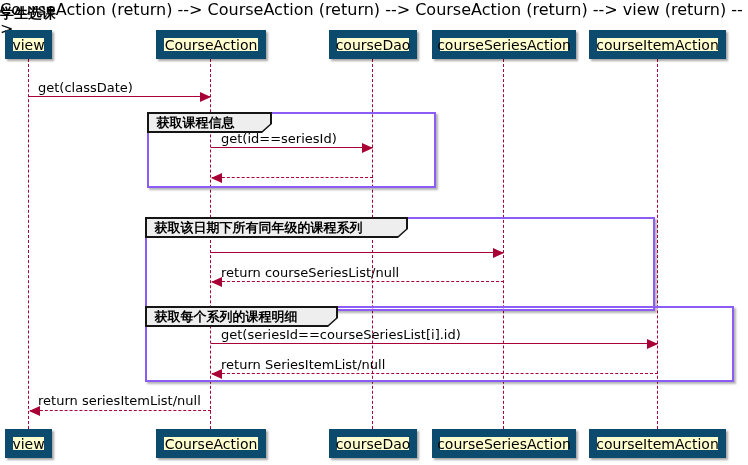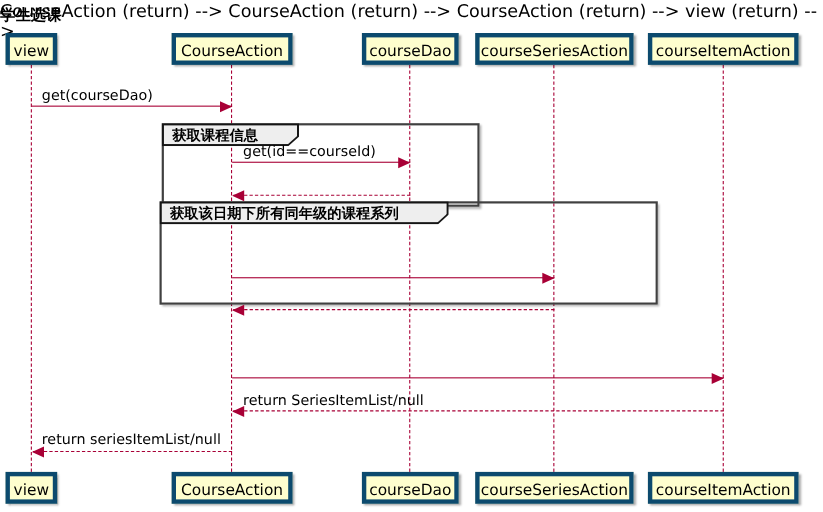--- a/index.html
+++ b/index.html
@@ -2,24 +2,24 @@
 <html><head>
 <meta charset="utf-8">
 <style>
   html,body{margin:0;padding:0;background:#fff;}
   *{box-sizing:border-box;}
   .diagram{position:relative;width:748px;height:465px;background:#fff;overflow:hidden;
            font-family:"DejaVu Sans","Liberation Sans",sans-serif;color:#000;}
   .title{position:absolute;top:5px;left:0;width:680px;text-align:left;
          font-size:14px;font-weight:bold;}
   .lifeline{position:absolute;top:59px;height:370px;width:0;border-left:1px dashed #A80036;}
-  .participant{position:absolute;height:29px;background:#FEFECE;border:4px solid #0c4a6e;
-               box-shadow:2px 2px 2px rgba(0,0,0,.35);display:flex;align-items:flex-end;
+  .participant{position:absolute;height:29px;background:#FEFECE;border:8px solid #0c4a6e;
+               box-shadow:2px 2px 2px rgba(0,0,0,.35);display:flex;align-items:center;
                justify-content:center;font-size:14px;}
-  .group{position:absolute;border:2px solid #404040;box-shadow:2px 2px 2px rgba(0,0,0,.3);text-decoration:underline;}
+  .group{position:absolute;border:2px solid #8b5cf6;box-shadow:2px 2px 2px rgba(0,0,0,.3);text-decoration:underline;}
   .gtab{position:absolute;top:-2px;left:-2px;height:21px;background:#151515;
         clip-path:polygon(0 0,100% 0,100% calc(100% - 9px),calc(100% - 10px) 100%,0 100%);}
   .gtab-i{position:absolute;inset:1.6px;background:#EEEEEE;display:flex;align-items:center;
         clip-path:polygon(0 0,100% 0,100% calc(100% - 8px),calc(100% - 9px) 100%,0 100%);
         padding:0 18px 0 8px;font-size:13px;font-weight:bold;white-space:nowrap;}
   .msg-label{position:absolute;font-size:13px;line-height:14px;white-space:pre-line;}
   .mline{position:absolute;height:0;}
   .solid{border-top:1.5px solid #A80036;}
   .dashed{border-top:1.5px dashed #A80036;}
   .ah{position:absolute;width:0;height:0;}
@@ -39,49 +39,56 @@
   <div class="lifeline" style="left:372px"></div>
   <div class="lifeline" style="left:503px"></div>
   <div class="lifeline" style="left:657px"></div>
 
   
   <div class="group" style="left:147px;top:112px;width:289px;height:76px">
     <div class="gtab" style="width:125px">
       <div class="gtab-i">获取课程信息</div>
     </div>
   </div>
-  <div class="group" style="left:145px;top:183px;width:453px;height:94px">
+  <div class="group" style="left:145px;top:217px;width:510px;height:94px">
     <div class="gtab" style="width:263px">
       <div class="gtab-i">获取该日期下所有同年级的课程系列</div>
     </div>
   </div>
+  <div class="group" style="left:145px;top:306px;width:589px;height:76px">
+    <div class="gtab" style="width:193px">
+      <div class="gtab-i">获取每个系列的课程明细</div>
+    </div>
+  </div>
 
   
-  <div class="msg-label" style="left:38px;top:81px">get(courseDao)</div>
+  <div class="msg-label" style="left:38px;top:81px">get(classDate)</div>
   <div class="mline solid" style="left:29px;top:96px;width:182px"></div>
   <div class="ah r" style="left:200px;top:92px"></div>
 
   
-  <div class="msg-label" style="left:221px;top:132px">get(id==courseId)</div>
+  <div class="msg-label" style="left:221px;top:132px">get(id==seriesId)</div>
   <div class="mline solid" style="left:211px;top:147px;width:162px"></div>
   <div class="ah r" style="left:362px;top:143px"></div>
 
    CourseAction (return) --&gt;
   <div class="mline dashed" style="left:212px;top:177px;width:161px"></div>
   <div class="ah l" style="left:211px;top:173px"></div>
 
   
   <div class="mline solid" style="left:211px;top:252px;width:293px"></div>
   <div class="ah r" style="left:493px;top:248px"></div>
 
    CourseAction (return) --&gt;
+  <div class="msg-label" style="left:221px;top:266px">return courseSeriesList/null</div>
   <div class="mline dashed" style="left:212px;top:281px;width:292px"></div>
   <div class="ah l" style="left:211px;top:277px"></div>
 
   
+  <div class="msg-label" style="left:221px;top:328px">get(seriesId==courseSeriesList[i].id)</div>
   <div class="mline solid" style="left:211px;top:343px;width:447px"></div>
   <div class="ah r" style="left:647px;top:339px"></div>
 
    CourseAction (return) --&gt;
   <div class="msg-label" style="left:221px;top:358px">return SeriesItemList/null</div>
   <div class="mline dashed" style="left:212px;top:373px;width:446px"></div>
   <div class="ah l" style="left:211px;top:369px"></div>
 
    view (return) --&gt;
   <div class="msg-label" style="left:38px;top:394px">return seriesItemList/null</div>

